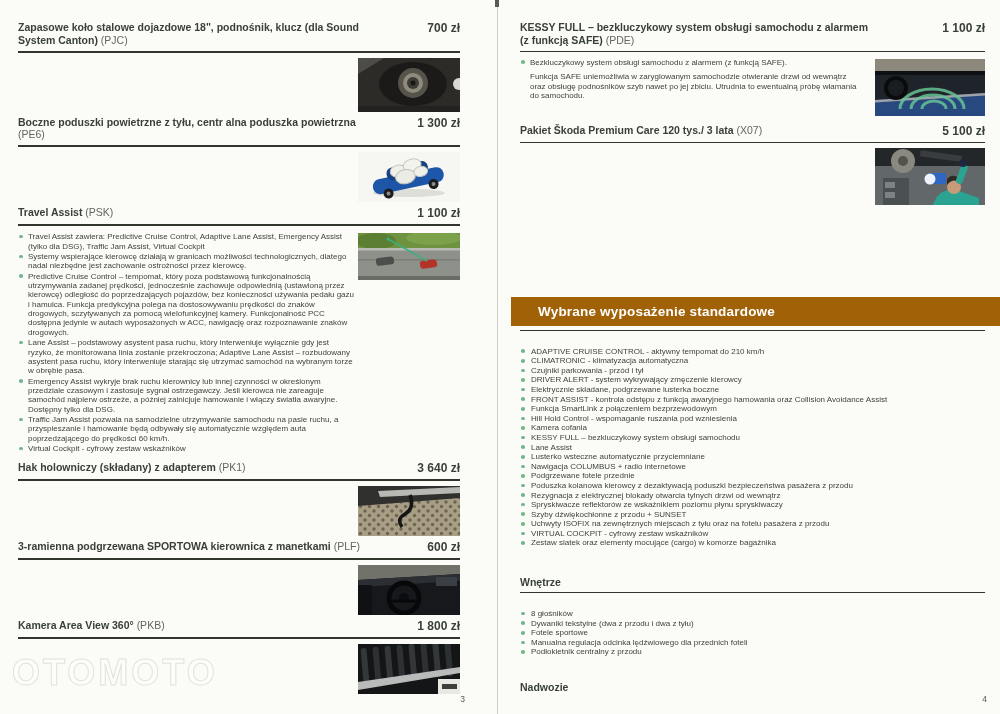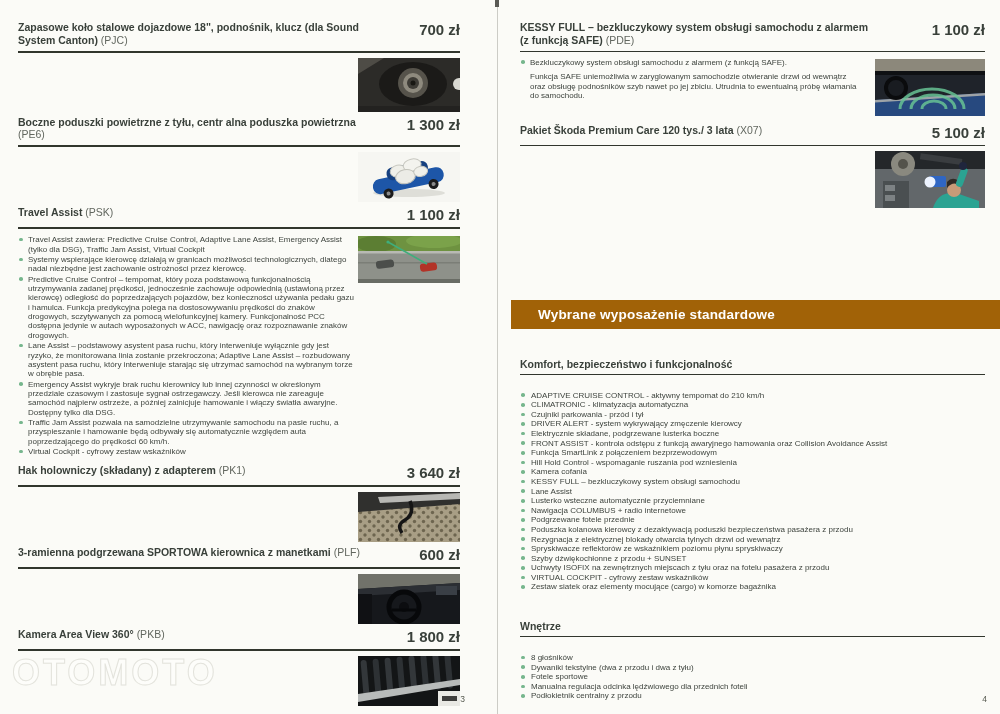--- a/index.html
+++ b/index.html
@@ -10,21 +10,21 @@
   }
   .page{position:absolute;top:0;height:714px;box-sizing:border-box;}
   .page-left{left:0;width:497px;padding:21px 37px 0 18px;}
   .page-right{left:497px;width:503px;padding:21px 15px 8px 23px;}
   .vdivider{position:absolute;left:497px;top:0;width:1px;height:714px;background:#ccccc6;}
   .top-smudge{position:absolute;left:495px;top:0;width:4px;height:7px;background:#5a5a55;}
 
   .trow{display:flex;justify-content:space-between;align-items:flex-start;}
   .ttl{font-size:10.5px;line-height:1.22;font-weight:bold;max-width:348px;}
   .ttl .code{font-weight:normal;color:#62675f;}
-  .price{font-size:15px;font-weight:bold;white-space:nowrap;padding-left:8px;}
+  .price{font-size:12px;font-weight:bold;white-space:nowrap;padding-left:8px;}
   .rule{border-bottom:2px solid #31362d;margin-top:4px;}
   .rule-thin{border-bottom:1.5px solid #31362d;margin-top:4px;}
 
   .media{display:flex;justify-content:flex-end;padding:5px 0 4px 0;}
   .photo{display:block;}
 
   ul.blist{list-style:none;margin:6px 0 0 0;padding:0;}
   ul.blist li{
     position:relative;padding-left:10px;margin:0 0 1px 0;
     font-size:8px;line-height:1.17;color:#3c423c;
@@ -288,21 +288,20 @@
           </g>
         <circle cx="88" cy="15" r="4" fill="#20263d"></circle>
         <rect x="54" y="25" width="17" height="11" rx="2" fill="#2f66c4"></rect>
         <circle cx="55" cy="31" r="5.5" fill="#edf3ff"></circle>
       </svg>
     </div>
   </div>
 
   <div class="banner">Wybrane wyposażenie standardowe</div>
 
-  <div class="sec-head first">Komfort, bezpieczeństwo i funkcjonalność</div>
   <div class="rule-thin"></div>
   <ul class="slist">
     <li>ADAPTIVE CRUISE CONTROL - aktywny tempomat do 210 km/h</li>
     <li>CLIMATRONIC - klimatyzacja automatyczna</li>
     <li>Czujniki parkowania - przód i tył</li>
     <li>DRIVER ALERT - system wykrywający zmęczenie kierowcy</li>
     <li>Elektrycznie składane, podgrzewane lusterka boczne</li>
     <li>FRONT ASSIST - kontrola odstępu z funkcją awaryjnego hamowania oraz Collision Avoidance Assist</li>
     <li>Funkcja SmartLink z połączeniem bezprzewodowym</li>
     <li>Hill Hold Control - wspomaganie ruszania pod wzniesienia</li>

